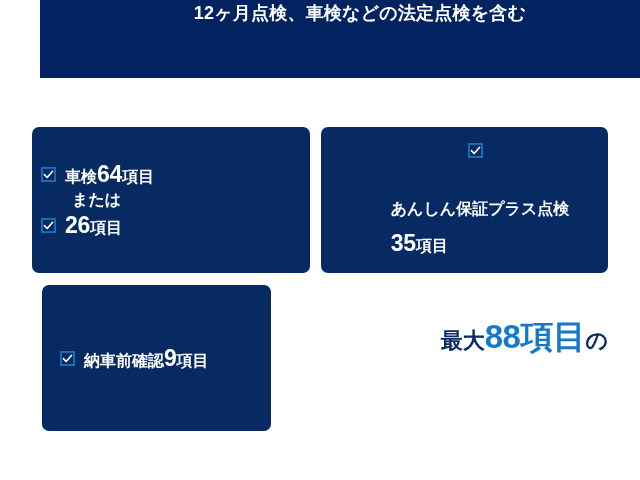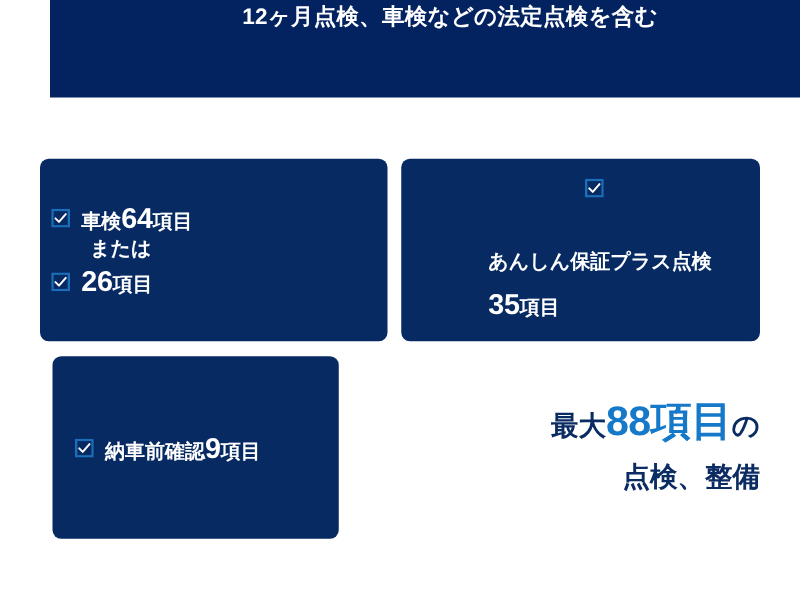--- a/index.html
+++ b/index.html
@@ -201,16 +201,15 @@
           <span class="t-sm">納車前確認</span>
             <span class="t-lg">9</span>
             <span class="t-sm">項目</span>
         </span>
       </div>
     </div>
   </div>
 
   <div class="total">
     <span class="total-line"><span class="t-dark">最大</span><span class="t-accent">88</span><span class="t-accent">項目</span><span class="t-mid">の</span></span>
-    <span class="total-line"><span class="t-dark">点検、整備</span></span>
   </div>
 
 </div>
 
 </body></html>

